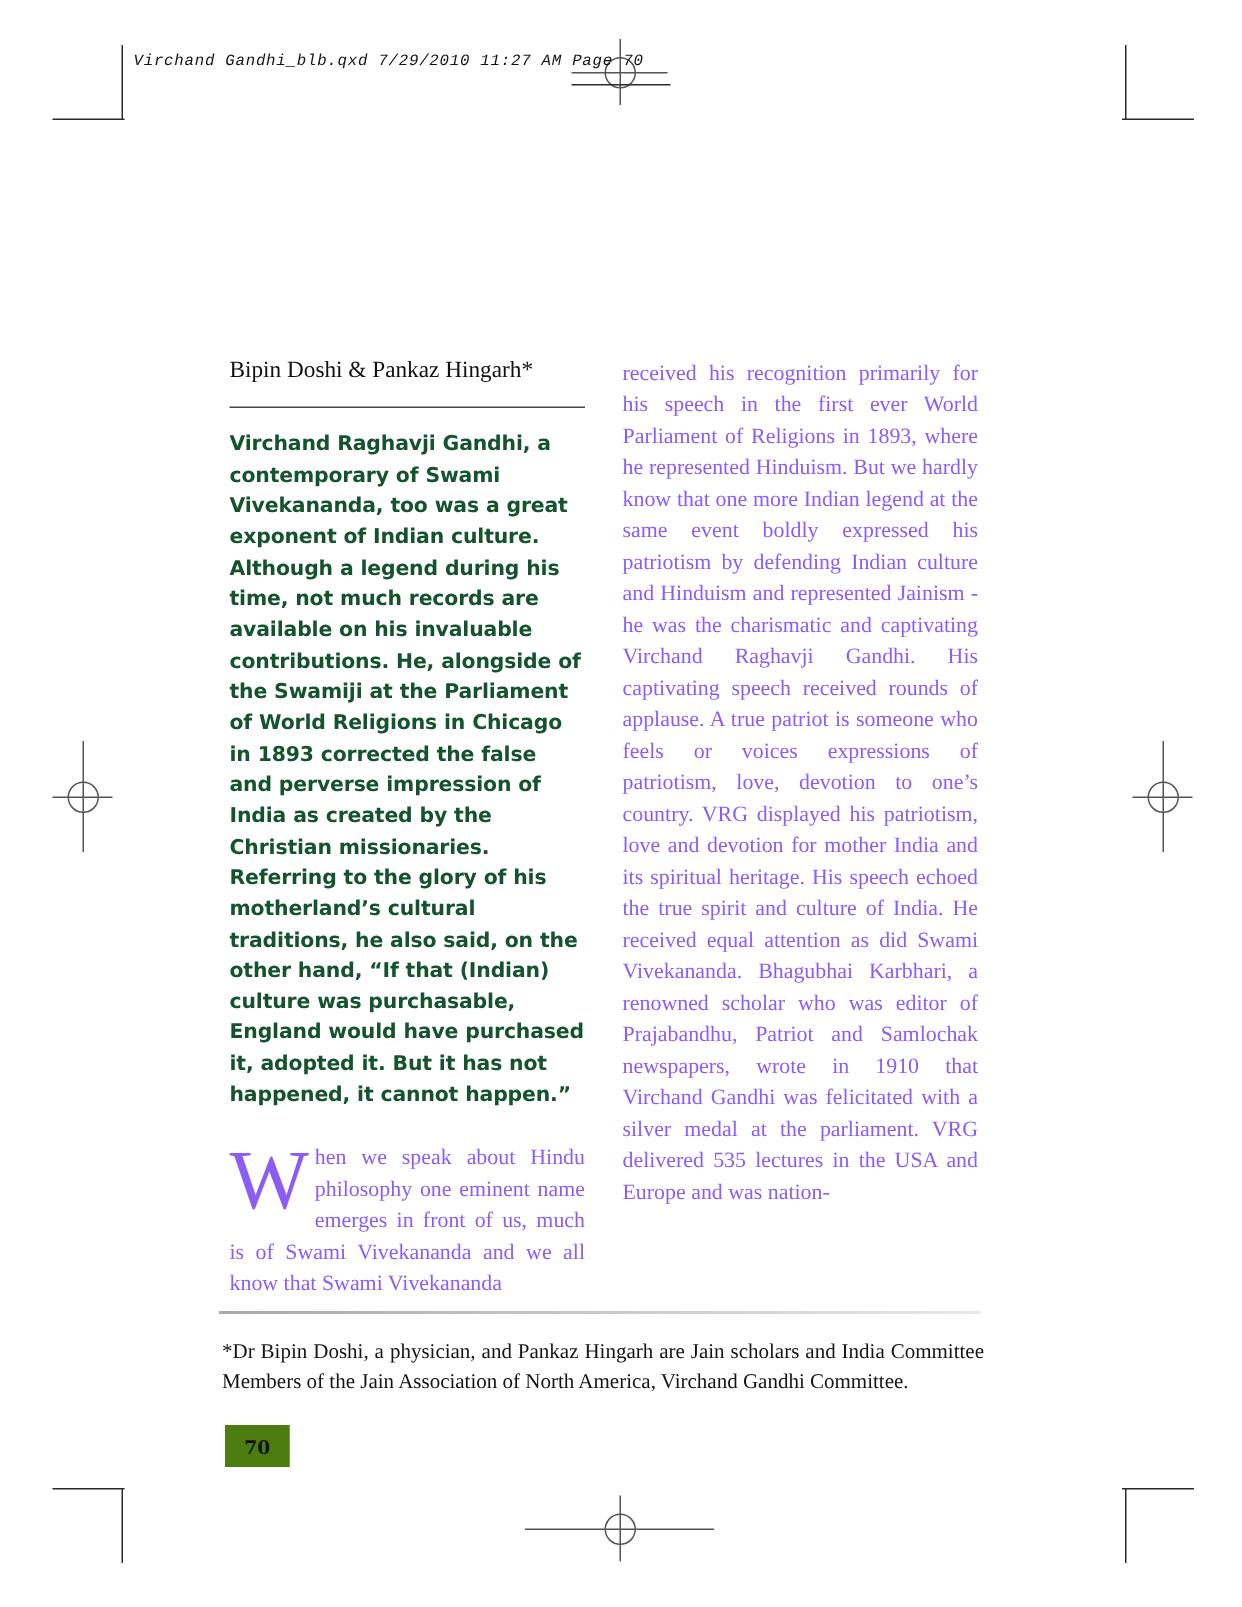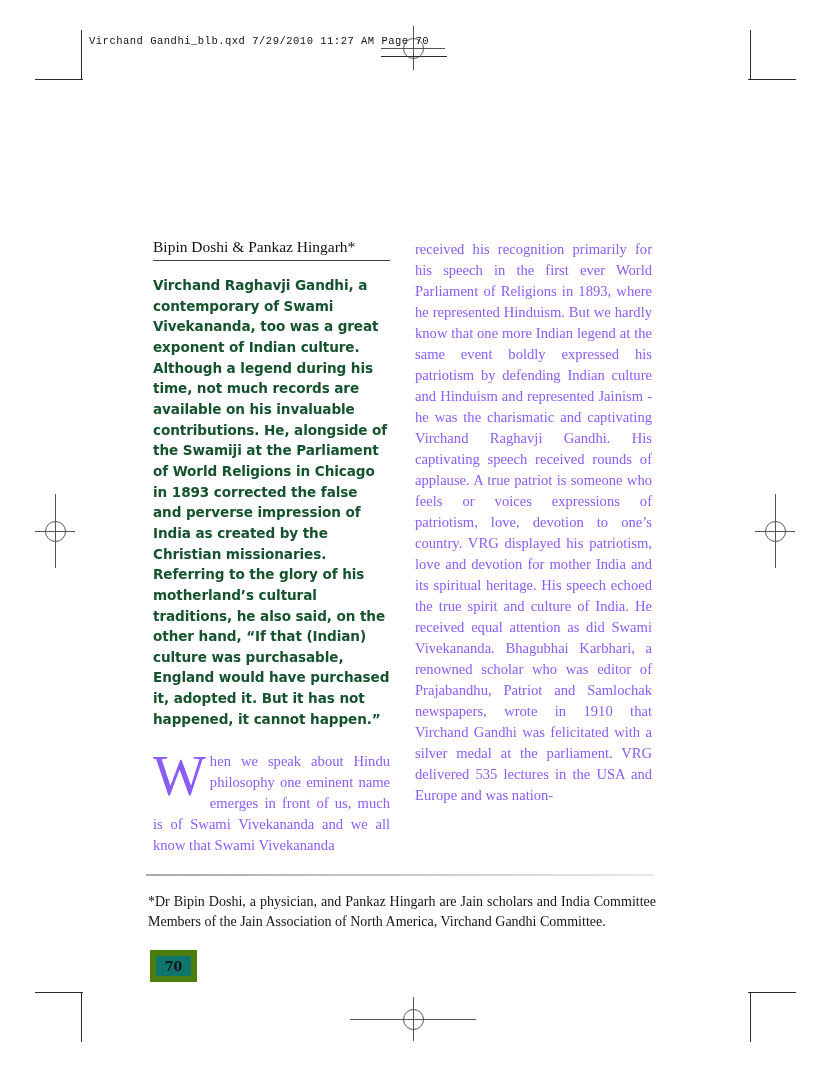--- a/index.html
+++ b/index.html
@@ -77,20 +77,21 @@
   
   .slugline {
     position: absolute;
     left: 89px;
     top: 35px;
     font-family: "Liberation Mono", "DejaVu Sans Mono", monospace;
     font-size: 10.5px;
     letter-spacing: 0.5px;
     color: #111;
     white-space: nowrap;
+    font-style: italic;
   }
   .slug-page-rule {
     position: absolute;
     left: 381px;
     top: 56px;
     width: 66px;
     height: 1px;
     background: #2b2b2b;
   }
 
@@ -118,21 +119,21 @@
     display: flex;
     gap: 25px;
     align-items: flex-start;
   }
   .col { width: 237px; }
 
   .byline {
     font-family: "Liberation Serif", serif;
     font-size: 15.5px;
     color: #111;
-    padding-bottom: 4px;
+    padding-bottom: 15px;
     border-bottom: 1px solid #444;
     margin-bottom: 14px;
     white-space: nowrap;
   }
 
   .intro {
     font-family: "DejaVu Sans", "Liberation Sans", sans-serif;
     font-size: 13.6px;
     line-height: 1.52;
     color: #14532d;
@@ -190,22 +191,22 @@
     text-align: justify;
   }
 
   
   .folio {
     position: absolute;
     left: 150px;
     top: 950px;
     width: 35px;
     height: 20px;
-    background: #0f766e;
-    border: 6px solid #4d7c0f;
+    background: #4d7c0f;
+    border: 4px solid #4d7c0f;
     display: flex;
     align-items: center;
     justify-content: center;
     font-family: "DejaVu Serif", "Liberation Serif", serif;
     font-weight: bold;
     font-size: 12.5px;
     color: #111;
   }
 </style>
 </head>

